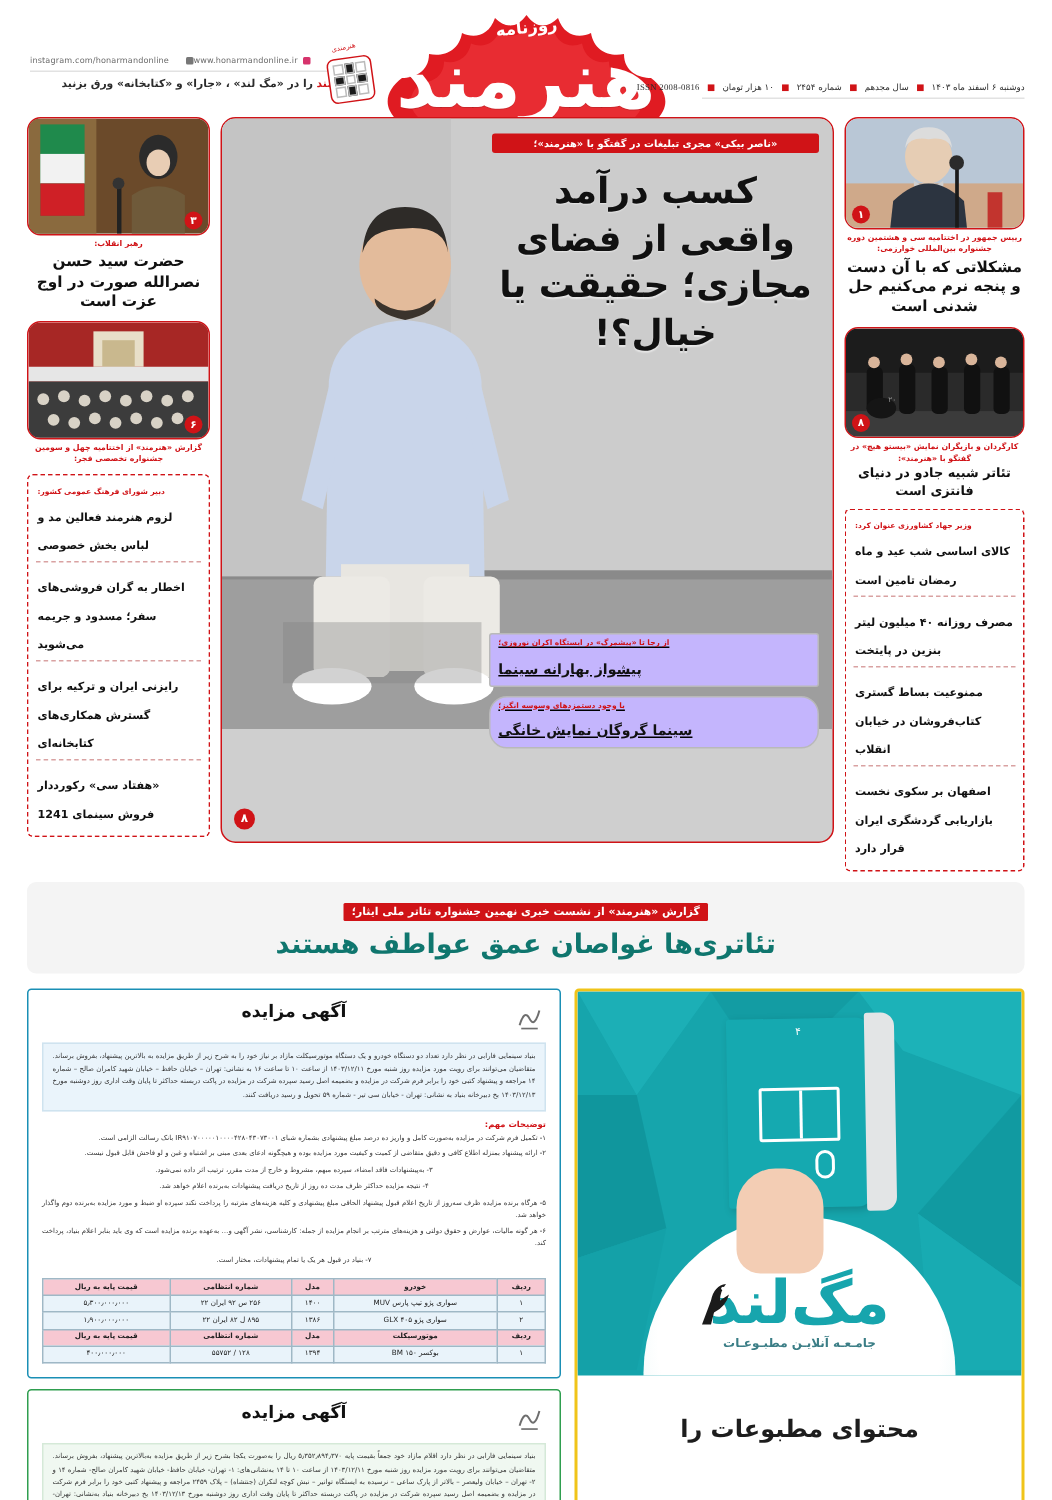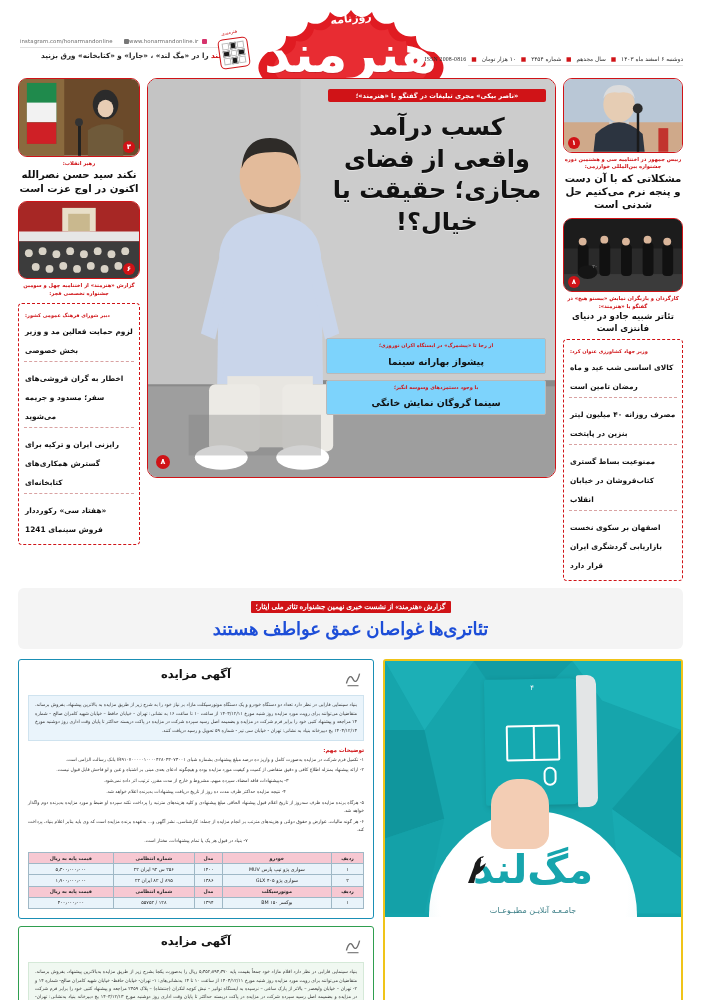--- a/index.html
+++ b/index.html
@@ -90,48 +90,48 @@
   .htitle.sm { font-size:8.6px; }
 
   
   .blist { border:1px dashed #d01317; border-radius:4px; padding:4px 5px; margin-top:5px; }
   .bitem { text-align:left; direction:rtl; padding:4px 1px; }
   .bitem + .bitem { border-top:1px dashed #d9a2a2; }
   .bitem .bk { color:#d01317; font-size:5px; display:block; margin-bottom:1.5px; font-weight:bold; }
   .bitem .bt { color:#111; font-size:7.4px; font-weight:bold; line-height:1.35; }
 
   
-  .hero { position:relative; border:1.6px solid #d01317; border-radius:10px; overflow:hidden; background:#cfcfcf; height:400px; }
+  .hero { position:relative; border:1.6px solid #d01317; border-radius:10px; overflow:hidden; background:#cfcfcf; height:484px; }
   .hero-photo { position:absolute; inset:0; }
   .hero-overlay { position:absolute; right:0; top:0; width:58%; height:100%; padding:10px 9px; }
   .hero-kick {
     background:#d01317; color:#fff; font-size:6.6px; font-weight:bold; direction:rtl;
     text-align:center; padding:2.5px 4px; border-radius:2px; white-space:nowrap;
   }
   .hero-title {
     color:#111; font-size:24px; font-weight:bold; direction:rtl; text-align:center;
     line-height:1.32; margin-top:10px; text-shadow:0 1px 1px rgba(255,255,255,.5);
   }
   .hero-boxes { position:absolute; right:9px; bottom:62px; width:54%; }
-  .hbox { background:#7dd3fc; border:1px solid #b9b9b9; border-radius:2px; padding:3px 5px 4px; text-align:center; direction:rtl; }
-  .hbox + .hbox { margin-top:6px; }
+  .hbox { background:#c4b5fd; border:1px solid #b9b9b9; border-radius:2px; padding:3px 5px 4px; text-align:left; direction:rtl;text-decoration:underline; }
+  .hbox + .hbox { margin-top:6px;border-radius:12px; }
   .hbox .bk { color:#d01317; font-size:5px; font-weight:bold; display:block; margin-bottom:1.5px; }
   .hbox .bt { color:#111; font-size:9.4px; font-weight:bold; }
   .hero-pg {
     position:absolute; left:8px; bottom:8px; width:14px; height:14px; border-radius:50%;
     background:#d01317; color:#fff; font-size:8px; line-height:14px; text-align:center; font-weight:bold;
   }
 
   
-  .banner { margin:7px 18px 0; background:#f4f4f4; border-radius:6px; padding:7px 10px 9px; text-align:center;font-family:Liberation Serif, serif; }
+  .banner { margin:7px 18px 0; background:#f4f4f4; border-radius:6px; padding:7px 10px 9px; text-align:center; }
   .banner .bk {
     display:inline-block; background:#d01317; color:#fff; font-size:7.2px; font-weight:bold;
     padding:1.5px 5px; direction:rtl; border-radius:1px;
   }
-  .banner .bt { color:#1d4ed8; font-size:18px; font-weight:bold; direction:rtl; margin-top:5px; }
+  .banner .bt { color:#0f766e; font-size:18px; font-weight:bold; direction:rtl; margin-top:5px; }
 
   
   .ads { display:flex; gap:9px; padding:10px 18px 0; align-items:stretch; flex-direction:row-reverse; }
   .ad-right { flex:1 1 auto; display:flex; flex-direction:column; gap:7px; }
   .ad-left { width:300px; flex:0 0 300px; }
 
   
   .mag { border:2px solid #f0c419; border-radius:3px; overflow:hidden; background:#fff; height:473px; position:relative; }
   .mag-top { position:relative; height:256px; background:#14a3ab; overflow:hidden; }
   .mag-poly { position:absolute; inset:0; }
@@ -147,21 +147,21 @@
   }
   .mag-book .pg { position:absolute; right:-16px; top:-3px; width:20px; height:132px; background:#e3e5e6; border-radius:2px 9px 9px 2px; }
   .mag-book .num { position:absolute; top:5px; left:50%; transform:translateX(-50%); color:#fff; font-size:7px; }
   .mag-book .gl { position:absolute; left:50%; top:46px; transform:translateX(-50%); width:54px; height:36px; border:2px solid #fff; border-radius:2px; }
   .mag-book .gl:after { content:""; position:absolute; left:50%; top:0; width:2px; height:100%; background:#fff; }
   .mag-book .mouse { position:absolute; left:58px; top:88px; width:13px; height:19px; border:2px solid #fff; border-radius:7px; }
   .mag-hand { position:absolute; left:50%; top:118px; transform:translateX(-42px); width:58px; height:70px; background:#f3cdb4; border-radius:26px 26px 16px 16px; }
   .mag-logo { position:absolute; left:50%; top:188px; transform:translateX(-50%); text-align:center; width:190px; }
   .mag-logo-mark { font-size:40px; color:#17a5ad; font-weight:bold; direction:rtl; line-height:1; letter-spacing:-2px; }
   .mag-bird { position:absolute; left:26px; top:4px; width:26px; height:34px; }
-  .mag-logo-sub { font-size:8px; color:#3b7e86; direction:rtl; letter-spacing:1.5px; margin-top:17px; }
+  .mag-logo-sub { font-size:8px; color:#3b7e86; direction:rtl; letter-spacing:1.5px; margin-top:2px;font-weight:bold; }
   .mag-body { padding:26px 12px 0; text-align:center; }
   .mag-l1 { font-size:16px; color:#1d1d1d; font-weight:bold; direction:rtl; }
 
   
   .notice { border:1.6px solid #1a8fb5; border-radius:3px; padding:7px 9px 9px; background:#fff; }
   .notice.green { border-color:#2f9e4f; }
   .nhead { display:flex; align-items:flex-start; justify-content:space-between; direction:rtl; }
   .nlogo { width:22px; height:22px; opacity:.85; }
   .ntitle { flex:1; text-align:center; font-size:11.5px; font-weight:bold; color:#111; direction:rtl; }
   .nbody { margin-top:6px; background:#eaf4fb; border:.8px solid #cfe3ef; padding:5px 6px; }
@@ -256,21 +256,21 @@
             <rect x="8" y="44" width="30" height="22" fill="#cf2026"></rect>
             <ellipse cx="88" cy="26" rx="13" ry="15" fill="#2b2b2b"></ellipse>
             <ellipse cx="88" cy="30" rx="8" ry="9" fill="#e8cdb4"></ellipse>
             <path d="M70 78 L70 52 Q88 40 106 52 L106 78 Z" fill="#6f5a3a"></path>
             <rect x="60" y="44" width="3" height="34" fill="#222"></rect>
             <circle cx="61" cy="44" r="4" fill="#333"></circle>
           </svg>
           <div class="pnum r">۳</div>
         </div>
         <div class="kicker">رهبر انقلاب:</div>
-        <div class="htitle">نکند سید حسن نصرالله اکنون در اوج عزت است</div>
+        <div class="htitle">حضرت سید حسن نصرالله صورت در اوج عزت است</div>
 
         <div class="pcard" style="margin-top:6px">
           <svg class="ph" viewBox="0 0 122 78">
             <rect width="122" height="78" fill="#b9302f"></rect>
             <rect x="0" y="0" width="122" height="30" fill="#a72725"></rect>
             <rect x="44" y="6" width="34" height="24" fill="#e8dfc9"></rect>
             <rect x="50" y="12" width="22" height="18" fill="#c9b88e"></rect>
             <rect x="0" y="30" width="122" height="10" fill="#e6e6e6"></rect>
             <rect x="0" y="40" width="122" height="38" fill="#3c3c3c"></rect>
             <g fill="#d8d2c6">
@@ -291,21 +291,21 @@
               <circle cx="101" cy="65" r="4"></circle>
             </g>
           </svg>
           <div class="pnum r">۶</div>
         </div>
         <div class="kicker">گزارش «هنرمند» از اختتامیه چهل و سومین جشنواره تخصصی فجر:</div>
 
         <div class="blist">
           <div class="bitem">
             <span class="bk">دبیر شورای فرهنگ عمومی کشور:</span>
-            <span class="bt">لزوم حمایت فعالین مد و وزیر بخش خصوصی</span>
+            <span class="bt">لزوم هنرمند فعالین مد و لباس بخش خصوصی</span>
           </div>
           <div class="bitem">
             <span class="bt">اخطار به گران فروشی‌های سفر؛ مسدود و جریمه می‌شوید</span>
           </div>
           <div class="bitem">
             <span class="bt">رایزنی ایران و ترکیه برای گسترش همکاری‌های کتابخانه‌ای</span>
           </div>
           <div class="bitem">
             <span class="bt">«هفتاد سی» رکورددار فروش سینمای 1241</span>
           </div>
@@ -535,18 +535,22 @@
           <div class="mag-logo">
             <svg class="mag-bird" viewBox="0 0 26 34">
               <path d="M4 30 L10 14 Q12 4 20 3 Q16 8 16 14 L22 10 Q20 18 12 22 L10 30 Z" fill="#1b1b1b"></path>
               <circle cx="18" cy="6" r="1.2" fill="#fff"></circle>
             </svg>
             <div class="mag-logo-mark">مگ‌لند</div>
             <div class="mag-logo-sub">جامـعـه آنلایـن مطبـوعـات</div>
           </div>
         </div>
 
+        <div class="mag-body">
+          <div class="mag-l1">محتوای مطبوعات را</div>
+
+        </div>
 
       </div>
     </div>
 
   </div>
 </div>
 
 </body></html>

